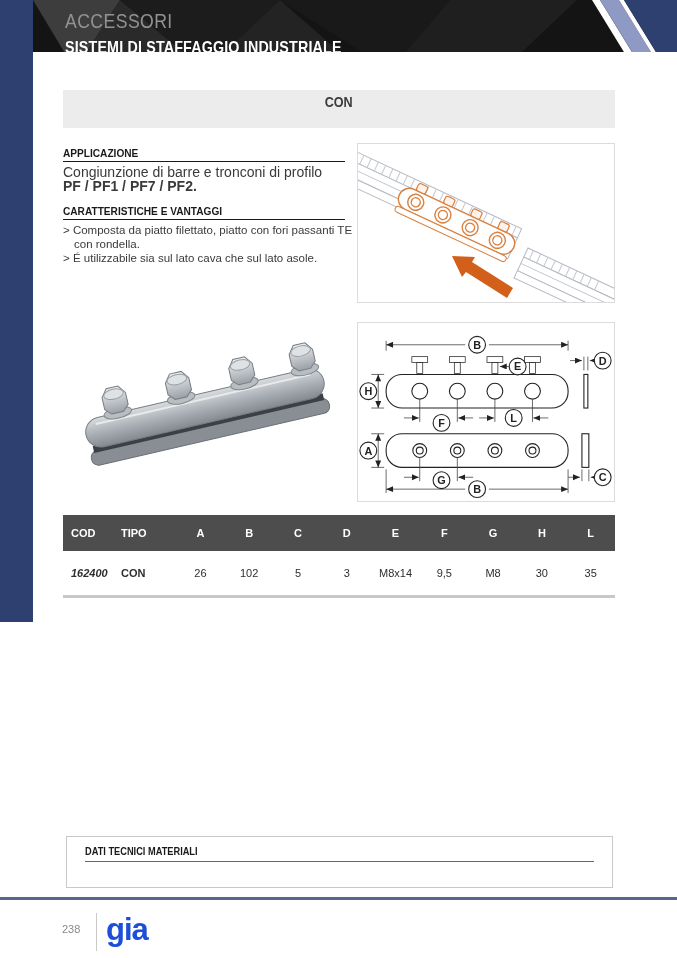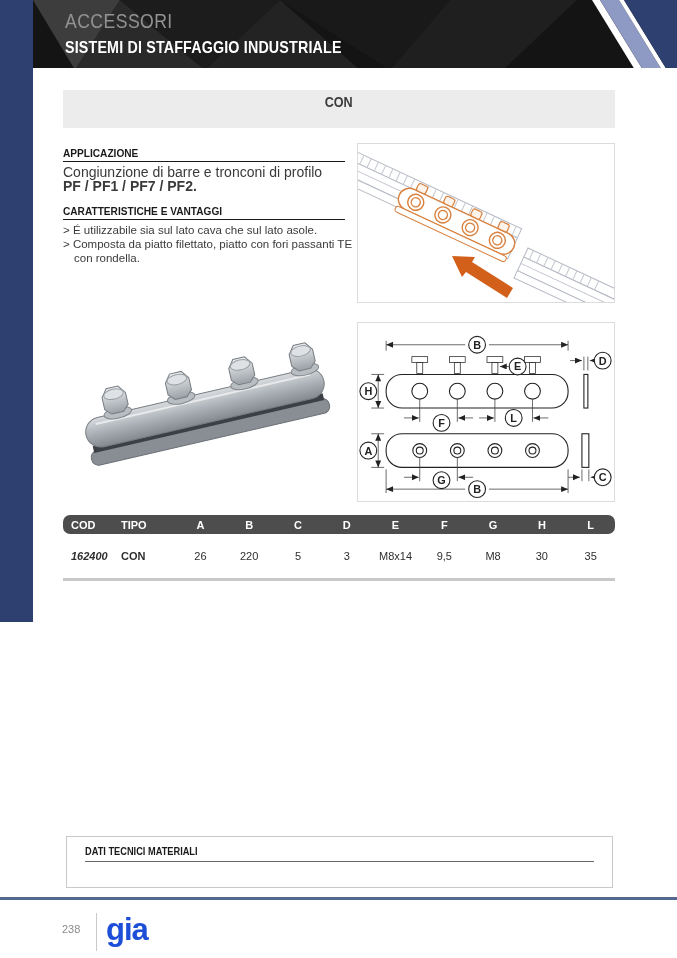--- a/index.html
+++ b/index.html
@@ -1,21 +1,21 @@
 <!DOCTYPE html>
 <html><head>
 <meta charset="utf-8">
 <style>
   * { margin:0; padding:0; box-sizing:border-box; }
   html,body { width:677px; height:958px; background:#fff; font-family:"Liberation Sans", sans-serif; overflow:hidden; }
   .page { position:relative; width:677px; height:958px; background:#fff; }
 
   .blue-bar { position:absolute; left:0; top:0; width:33px; height:622px; background:#2e4070; }
 
-  .header { position:absolute; left:33px; top:0; width:644px; height:68px; background:#141414; overflow:hidden; }
+  .header { position:absolute; left:33px; top:0; width:644px; height:52px; background:#141414; overflow:hidden; }
   .header svg { position:absolute; left:0; top:0; }
   .hdr-title { position:absolute; left:32px; top:9px; color:#929292; font-size:21px; font-weight:400; letter-spacing:0.5px; }
   .hdr-sub { position:absolute; left:32px; top:38px; color:#ffffff; font-size:17px; font-weight:700; letter-spacing:0.2px; }
   .cond { display:inline-block; transform:scaleX(0.84); transform-origin:left center; white-space:nowrap; }
 
   .title-bar { position:absolute; left:63px; top:90px; width:552px; height:38px; background:#ececec; text-align:center; color:#3b3b3b; padding-top:3px; }
   .title-code { font-size:15px; font-weight:700; line-height:17px; }
   .title-sub { font-size:15px; font-weight:700; line-height:16px; }
   .title-bar .cond { transform-origin:center center; }
 
@@ -31,21 +31,21 @@
   .bullets li { padding-left:11px; text-indent:-11px; }
   .bullets .mk { display:inline; }
 
   .img-box { position:absolute; background:#fff; border:1px solid #dcdcdc; }
   .illus-box { left:357px; top:143px; width:258px; height:160px; }
   .draw-box { left:357px; top:322px; width:258px; height:180px; }
   .photo-wrap { position:absolute; left:56px; top:328px; width:290px; height:155px; }
 
   .dtable { position:absolute; left:63px; top:515px; width:552px; font-size:11px; border-bottom:3px solid #c8c8c8; }
   .trow { display:flex; align-items:center; }
-  .thead { background:#4d4d4d; color:#fff; font-weight:700; height:19px;border-radius:7px; }
+  .thead { background:#4d4d4d; color:#fff; font-weight:700; height:36px; }
   .tbody { color:#2e2e2e; height:44px; }
   .c { flex:1; text-align:center; }
   .c0 { flex:none; width:58px; text-align:left; padding-left:8px; }
   .c1 { flex:none; width:55px; text-align:left; }
   .tbody .c0 { font-weight:700; font-style:italic; }
   .tbody .c1 { font-weight:700; }
 
   .tech-box { position:absolute; left:66px; top:836px; width:547px; height:52px; border:1px solid #c9c9c9; background:#fff; }
   .tech-heading { margin:8px 18px 0 18px; border-bottom:1px solid #666; padding-bottom:4px; font-size:10.5px; font-weight:700; color:#1a1a1a; }
   .tech-heading .cond { transform:scaleX(0.88); }
@@ -89,22 +89,22 @@
   </div>
 
   <div class="sec-heading app-heading"><span class="cond">APPLICAZIONE</span></div>
   <div class="app-text">
     <div>Congiunzione di barre e tronconi di profilo</div>
     <div class="b">PF / PF1 / PF7 / PF2.</div>
   </div>
 
   <div class="sec-heading feat-heading"><span class="cond">CARATTERISTICHE E VANTAGGI</span></div>
   <ul class="bullets">
+    <li><span class="mk">&gt; </span><span>Composta da piatto filettato, piatto con fori passanti TE con rondella.</span></li>
     <li><span class="mk">&gt; </span><span>É utilizzabile sia sul lato cava che sul lato asole.</span></li>
-    <li><span class="mk">&gt; </span><span>Composta da piatto filettato, piatto con fori passanti TE con rondella.</span></li>
   </ul>
 
   <div class="img-box illus-box">
     <svg width="256" height="158" viewBox="0 0 256 158">
 
       <g transform="translate(-14,2) rotate(25)" stroke="#b6bac4" fill="#ffffff" stroke-width="1">
         <rect x="0" y="0" width="196" height="10"></rect>
         <rect x="0" y="10" width="196" height="15"></rect>
         <rect x="0" y="25" width="196" height="8"></rect>
         <g stroke="#c3c7d0">
@@ -370,21 +370,21 @@
       <div class="c">E</div>
       <div class="c">F</div>
       <div class="c">G</div>
       <div class="c">H</div>
       <div class="c">L</div>
     </div>
     <div class="trow tbody">
       <div class="c c0">162400</div>
       <div class="c c1">CON</div>
       <div class="c">26</div>
-      <div class="c">220</div>
+      <div class="c">102</div>
       <div class="c">5</div>
       <div class="c">3</div>
       <div class="c">M8x14</div>
       <div class="c">9,5</div>
       <div class="c">M8</div>
       <div class="c">30</div>
       <div class="c">35</div>
     </div>
   </div>
 

